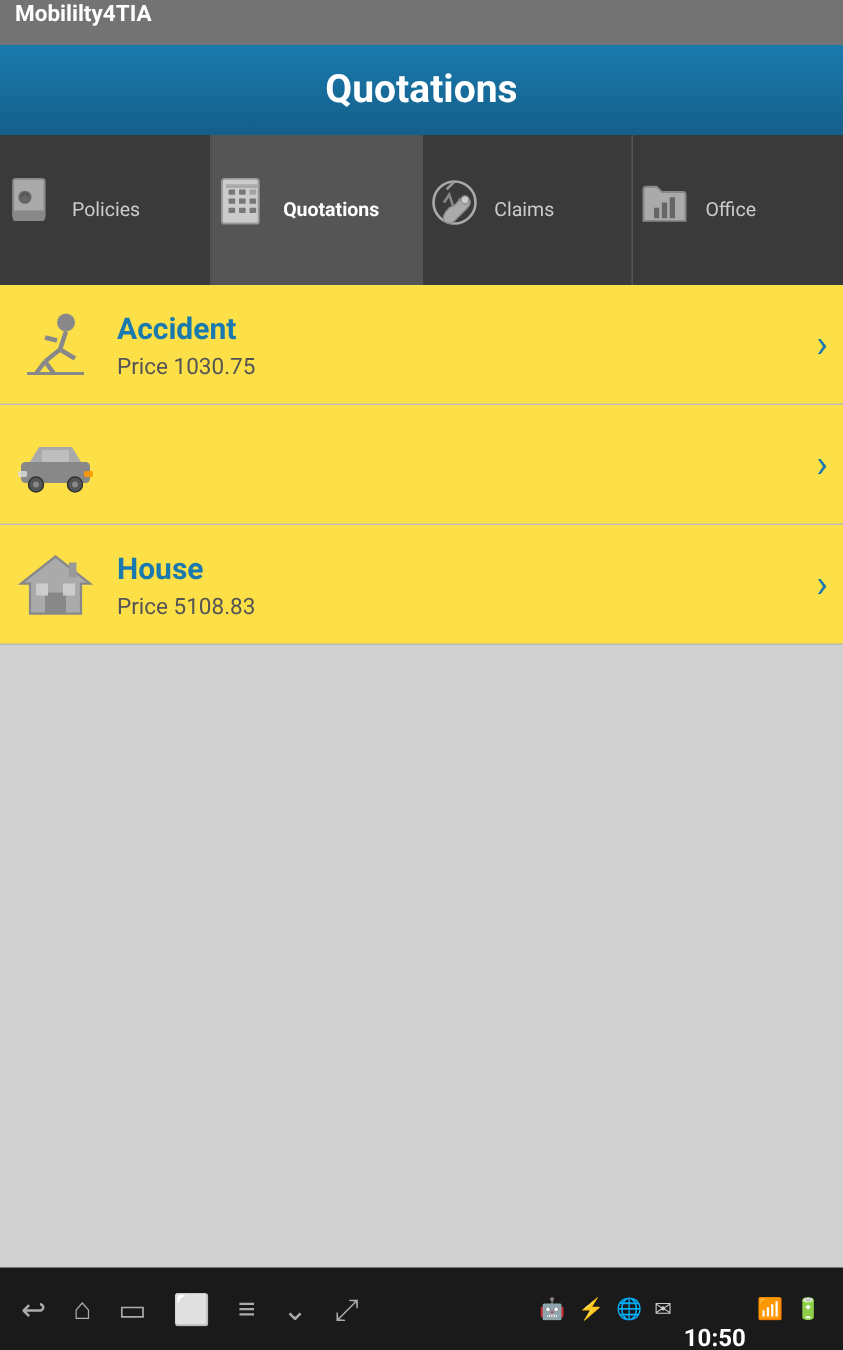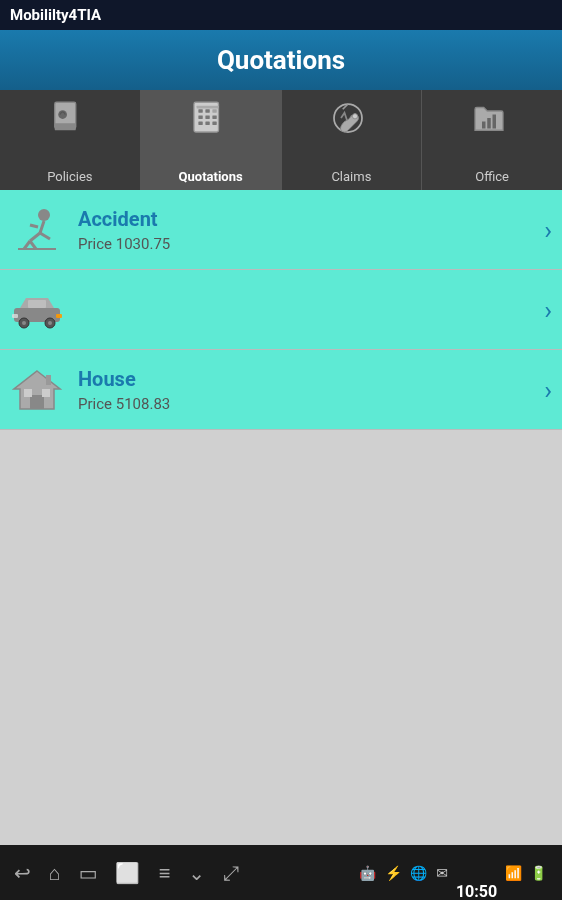--- a/index.html
+++ b/index.html
@@ -9,23 +9,23 @@
       font-family: 'Roboto', Arial, sans-serif;
       background: #d0d0d0;
       overflow: hidden;
       position: relative;
     }
 
     
     #status-bar {
       width: 100%;
       height: 30px;
-      background: #0f172a;
-      display: flex;
-      align-items: center;
+      background: #737373;
+      display: flex;
+      align-items: flex-start;
       justify-content: space-between;
       padding: 0 10px;
     }
     #app-title {
       color: #fff;
       font-size: 15px;
       font-weight: bold;
     }
 
     
@@ -46,26 +46,24 @@
     
     #nav-tabs {
       width: 100%;
       height: 100px;
       background: #3a3a3a;
       display: flex;
     }
     .nav-tab {
       flex: 1;
       display: flex;
-      flex-direction: column;
-      align-items: center;
-      justify-content: center;
+      flex-direction: row;
+      align-items: center;
       cursor: pointer;
       border-right: 1px solid #555;
-      gap: 20px;
     }
     .nav-tab:last-child { border-right: none; }
     .nav-tab.active {
       background: #555;
     }
     .nav-tab-icon {
       width: 48px;
       height: 48px;
       margin-bottom: 4px;
     }
@@ -81,21 +79,21 @@
     
     #content {
       width: 100%;
       background: #d8d8d8;
       flex: 1;
     }
 
     
     .list-item {
       width: 100%;
-      background: #5eead4;
+      background: #fde047;
       border-bottom: 1px solid #bbb;
       display: flex;
       align-items: center;
       padding: 12px 10px;
       cursor: pointer;
       min-height: 80px;
       justify-content: space-between;
     }
     .list-item-icon {
       width: 54px;

